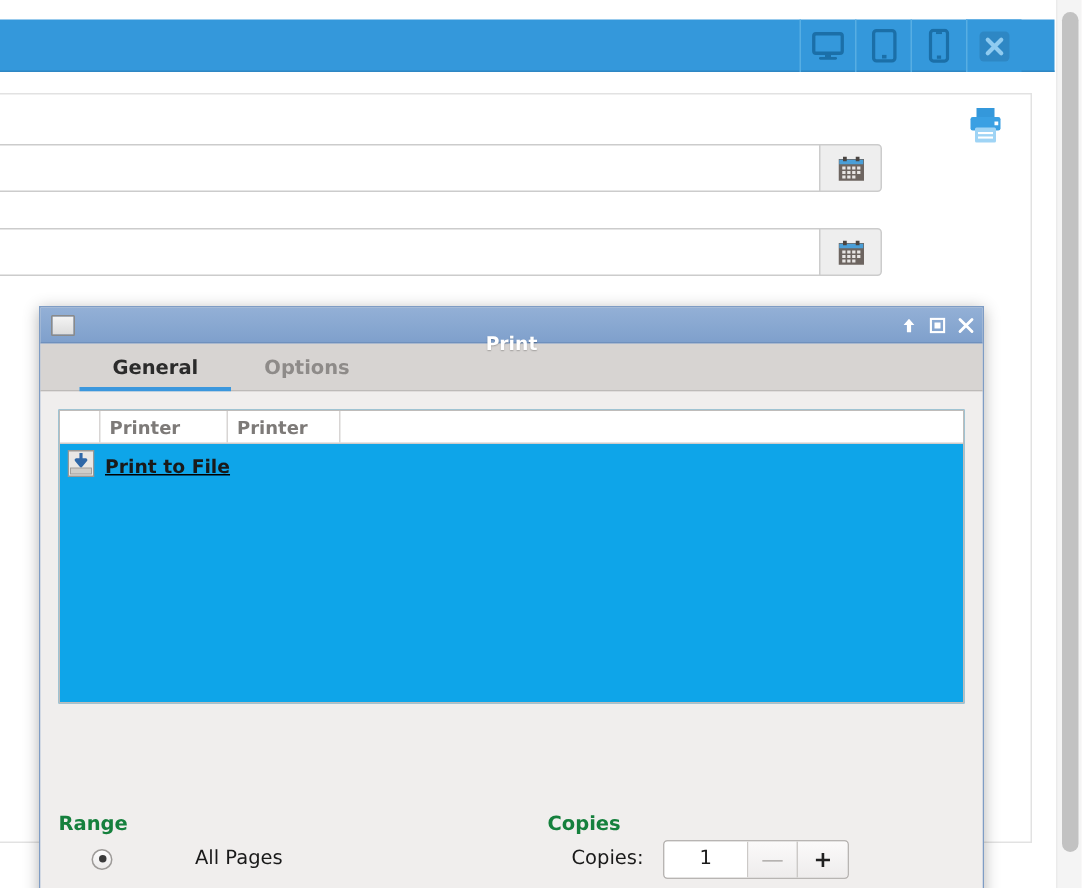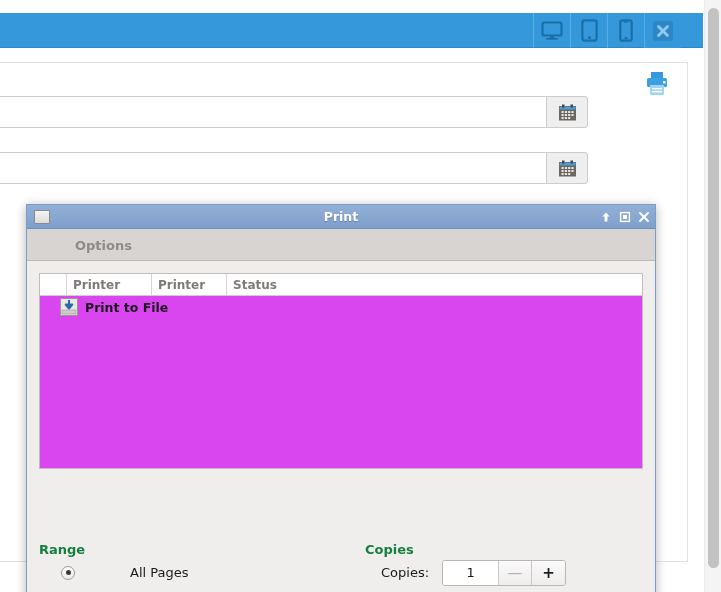--- a/index.html
+++ b/index.html
@@ -99,21 +99,21 @@
     display: flex; align-items: center;
   }
   #titlebar-appicon {
     width: 16px; height: 14px;
     margin-left: 7px;
     background: linear-gradient(to bottom, #f4f4f4 0%, #dcdcdc 100%);
     border: 1px solid #8a8a8a;
     border-radius: 1px;
   }
   #dialog-title {
-    position: absolute; left: 0; right: 0; top: 0;
+    position: absolute; left: 0; right: 0; top: 12px;
     line-height: 24px;
     text-align: center;
     font-size: 12.5px;
     font-weight: bold;
     color: #ffffff;
     text-shadow: 0 1px 1px rgba(0,0,0,0.25);
     pointer-events: none;
   }
   .tb-btns {
     position: absolute; right: 5px; top: 0;
@@ -146,42 +146,43 @@
   #dialog-body {
     position: relative;
     height: calc(100% - 56px);
     background: #f0eeed;
     padding: 12px;
   }
 
   #printer-list {
     position: absolute; left: 12px; top: 12px;
     width: 604px; height: 196px;
-    background: #d946ef;
+    background: #0ea5e9;
     border: 1px solid #bfbcba;
   }
   #printer-list-head {
     display: flex; height: 22px;
     border-bottom: 1px solid #cfcccb;
     background: #ffffff;
   }
   .col-icon  { width: 27px; border-right: 1px solid #d8d5d4; }
   .col-head {
     font-size: 12px; font-weight: bold; color: #7d7a78;
     line-height: 22px; padding-left: 6px;
     border-right: 1px solid #d8d5d4;
   }
   .col-printer  { width: 85px; }
   .col-location { width: 75px; }
   .col-status   { flex: 1; border-right: none; }
 
   .printer-row {
-    display: flex; align-items: center;
-    height: 22px; padding-left: 20px;
+    display: flex; align-items: flex-end;
+    height: 22px; padding-left: 5px;
     cursor: pointer;
+    text-decoration: underline;
   }
   .printer-row-label {
     font-size: 12.5px; color: #1a1a1a; font-weight: bold;
     margin-left: 7px;
   }
 
   .section-title {
     font-size: 13px; font-weight: bold; color: #15803d;
   }
   #range-section { position: absolute; left: 12px; top: 281px; width: 300px; }
@@ -351,31 +352,31 @@
       </div>
       <div class="tb-btn">
         <svg width="12" height="12" viewBox="0 0 12 12">
           <path d="M2 2 L10 10 M10 2 L2 10" stroke="#ffffff" stroke-width="1.9" stroke-linecap="round"></path>
         </svg>
       </div>
     </div>
   </div>
 
   <div id="dialog-tabs">
+    <div class="tab active">General</div>
     <div class="tab">Options</div>
   </div>
 
   <div id="dialog-body">
 
     <div id="printer-list">
       <div id="printer-list-head">
         <div class="col-icon"></div>
         <div class="col-head col-printer">Printer</div>
         <div class="col-head col-location">Printer</div>
-        <div class="col-head col-status">Status</div>
       </div>
 
       <div class="printer-row">
         <svg width="18" height="18" viewBox="0 0 18 18">
           <rect x="0.5" y="0.5" width="17" height="17" fill="#e9e7e5" stroke="#9b9894"></rect>
           <rect x="2" y="12" width="14" height="4" fill="#cfcdc9" stroke="#9b9894" stroke-width="0.6"></rect>
           <path d="M9 2 L9 8 M9 10.5 L5.8 6.6 L12.2 6.6 Z" stroke="#2f68a8" stroke-width="2.1" fill="#2f68a8" stroke-linejoin="round"></path>
         </svg>
         <span class="printer-row-label">Print to File</span>
       </div>

